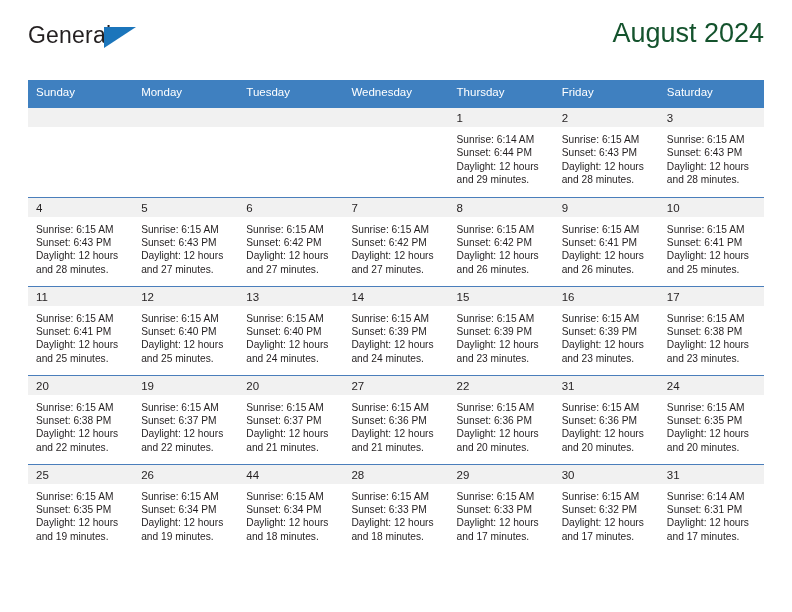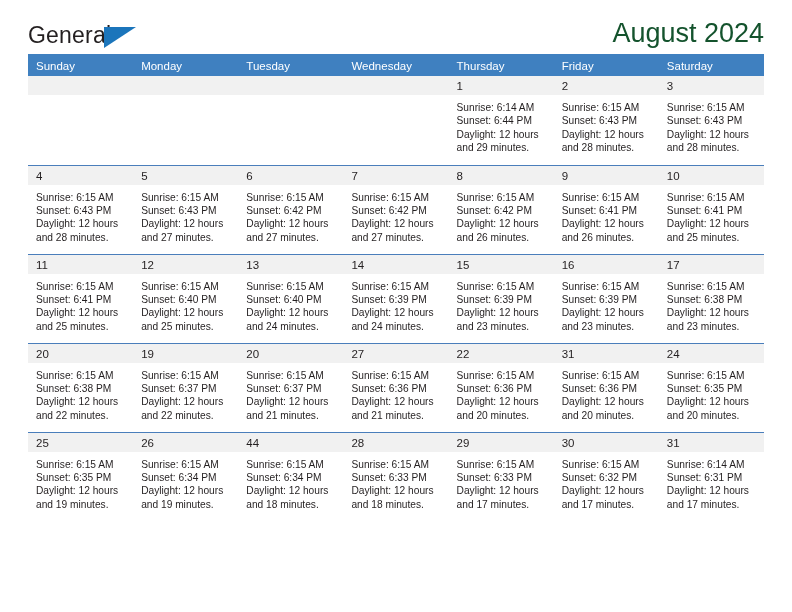--- a/index.html
+++ b/index.html
@@ -18,21 +18,21 @@
     position: relative;
     width: 792px;
     height: 612px;
     box-sizing: border-box;
     padding: 0 28px;
   }
 
   
   .header {
     position: relative;
-    height: 54px;
+    height: 80px;
     display: flex;
     align-items: flex-start;
     justify-content: space-between;
   }
   .brand {
     position: relative;
     margin-top: 24px;
     width: 190px;
     height: 48px;
   }
@@ -82,21 +82,21 @@
     width: 736px;
     border-collapse: collapse;
     table-layout: fixed;
   }
   .calendar th {
     background: #3f80c0;
     color: #ffffff;
     font-size: 11.5px;
     font-weight: normal;
     text-align: left;
-    padding: 6px 0 4px 8px;
+    padding: 6px 0 10px 8px;
     height: 21px;
     box-sizing: border-box;
   }
   .week-row td {
     vertical-align: top;
     padding: 0;
     border-top: 1px solid #4a7ebb;
     height: 89px;
     box-sizing: border-box;
   }

